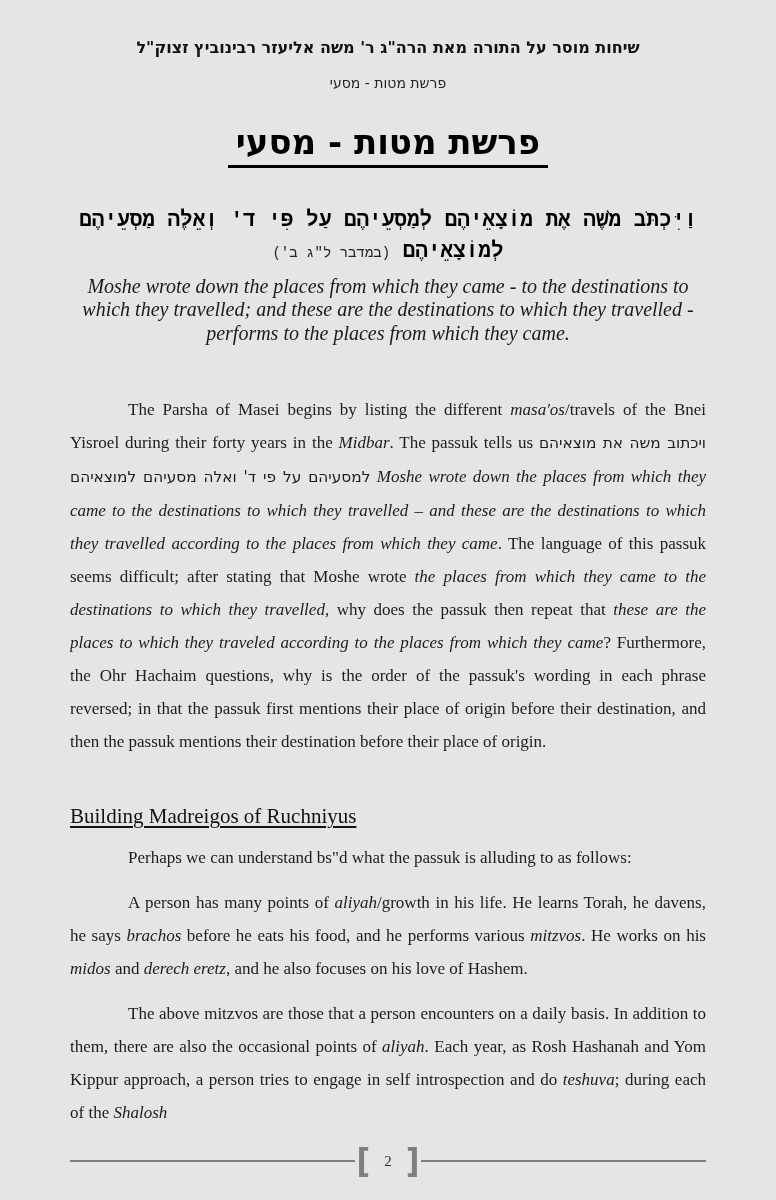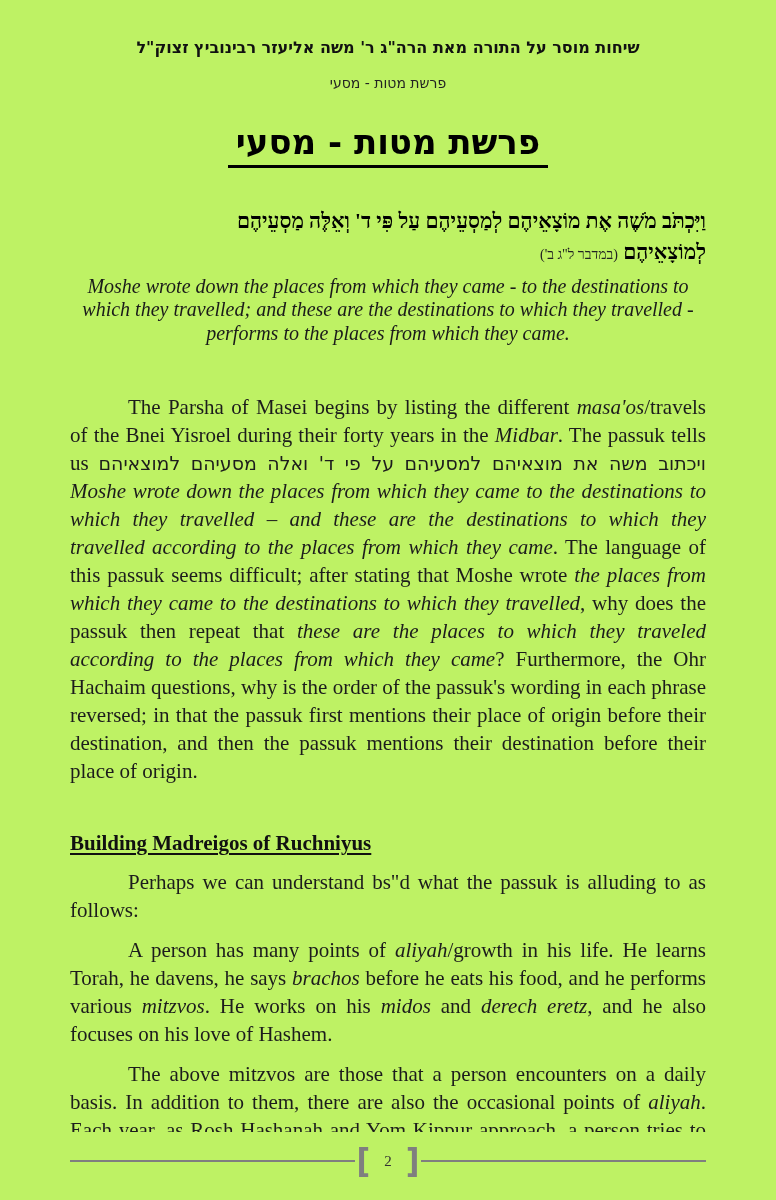--- a/index.html
+++ b/index.html
@@ -1,20 +1,20 @@
 <!DOCTYPE html>
 <html><head>
 <meta charset="utf-8">
 <style>
   html, body { margin: 0; padding: 0; background: #ffffff; }
   .page {
     position: relative;
     width: 776px;
     height: 1200px;
-    background: #bef264;
+    background: #e5e5e5;
     font-family: "Liberation Serif", serif;
     color: #1c1c1c;
     box-sizing: border-box;
     overflow: hidden;
   }
   .content {
     position: absolute;
     top: 0; left: 70px; right: 70px;
     height: 1132px;
     overflow: hidden;
@@ -43,22 +43,23 @@
     font-family: "DejaVu Sans", sans-serif;
     font-size: 34px;
     font-weight: bold;
     color: #000;
     border-bottom: 3px solid #000;
     padding: 0 8px 3px 8px;
     line-height: 1.15;
   }
   .verse {
     margin-top: 38px;
+    text-align: center;
     direction: rtl;
-    font-family: Liberation Serif, serif;
+    font-family: Liberation Mono, monospace;
     font-size: 21px;
     font-weight: bold;
     color: #000;
     line-height: 1.45;
   }
   .verse .src {
     font-size: 14px;
     font-weight: normal;
     color: #222;
   }
@@ -66,36 +67,36 @@
     margin-top: 8px;
     text-align: center;
     font-style: italic;
     font-size: 20px;
     line-height: 1.17;
     color: #1a1a1a;
   }
   p.body {
     margin: 12px 0 0 0;
     text-align: justify;
-    font-size: 21px;
-    line-height: 28px;
+    font-size: 17px;
+    line-height: 33px;
     text-indent: 58px;
     color: #1c1c1c;
   }
   p.body.first { margin-top: 48px; }
   .it { font-style: italic; }
   .heb {
     font-family: "DejaVu Sans", sans-serif;
     font-size: 0.9em;
     unicode-bidi: embed;
   }
   h2.section {
     margin: 46px 0 6px 0;
     font-size: 21px;
-    font-weight: bold;
+    font-weight: normal;
     color: #111;
     text-decoration: underline;
     text-decoration-thickness: 2px;
     text-underline-offset: 3px;
   }
   .footer {
     position: absolute;
     left: 70px; right: 70px;
     top: 1136px;
     height: 50px;

